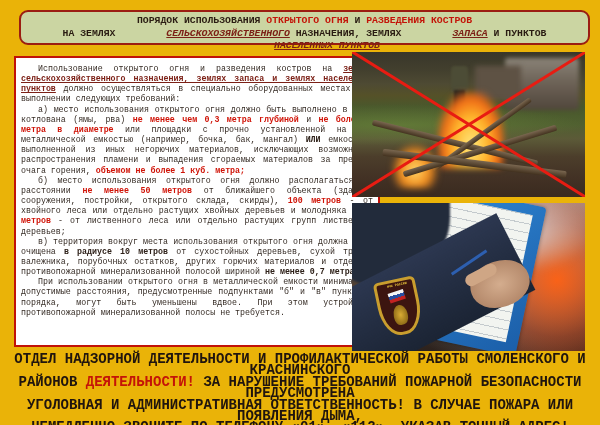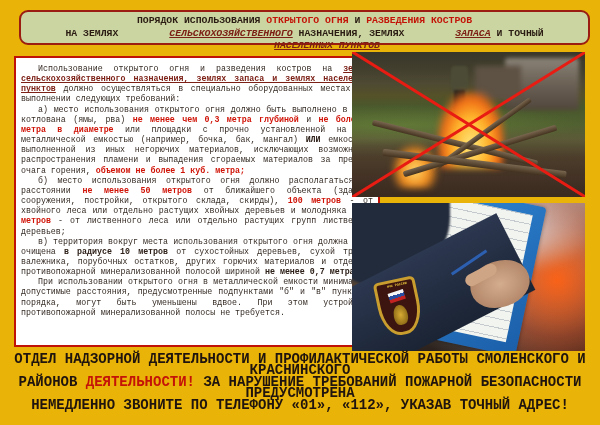--- a/index.html
+++ b/index.html
@@ -105,21 +105,21 @@
   }
   .f-red{color:#c41408;}
 </style>
 </head>
 <body>
 
 <div class="page">
 
   <div class="header-box">
     <div><span>ПОРЯДОК ИСПОЛЬЗОВАНИЯ </span><span class="hdr-red">ОТКРЫТОГО ОГНЯ</span><span> И </span><span class="hdr-red">РАЗВЕДЕНИЯ КОСТРОВ</span></div>
-    <div><span>НА ЗЕМЛЯХ </span><span class="hdr-maroon">СЕЛЬСКОХОЗЯЙСТВЕННОГО</span><span> НАЗНАЧЕНИЯ, ЗЕМЛЯХ </span><span class="hdr-maroon">ЗАПАСА</span><span> И ТОЧНЫЙ </span><span class="hdr-maroon">НАСЕЛЕННЫХ ПУНКТОВ</span></div>
+    <div><span>НА ЗЕМЛЯХ </span><span class="hdr-maroon">СЕЛЬСКОХОЗЯЙСТВЕННОГО</span><span> НАЗНАЧЕНИЯ, ЗЕМЛЯХ </span><span class="hdr-maroon">ЗАПАСА</span><span> И ПУНКТОВ </span><span class="hdr-maroon">НАСЕЛЕННЫХ ПУНКТОВ</span></div>
   </div>
 
   <div class="body-box">
     <p class="para"><span>Использование открытого огня и разведения костров на </span><span class="b-maroon u">землях сельскохозяйственного назначения, землях запаса и землях населенных пунктов</span><span> должно осуществляться в специально оборудованных местах при выполнении следующих требований:</span></p>
     <p class="para"><span>а) место использования открытого огня должно быть выполнено в виде котлована (ямы, рва) </span><span class="b-red">не менее чем 0,3 метра глубиной</span><span> и </span><span class="b-red">не более 1 метра в диаметре</span><span> или площадки с прочно установленной на ней металлической емкостью (например, бочка, бак, мангал) </span><span class="b-dark">ИЛИ</span><span> емкостью, выполненной из иных негорючих материалов, исключающих возможность распространения пламени и выпадения сгораемых материалов за пределы очага горения, </span><span class="b-red">объемом не более 1 куб. метра;</span></p>
     <p class="para"><span>б) место использования открытого огня должно располагаться на расстоянии </span><span class="b-red">не менее 50 метров</span><span> от ближайшего объекта (здания, сооружения, постройки, открытого склада, скирды), </span><span class="b-red">100 метров</span><span> - от хвойного леса или отдельно растущих хвойных деревьев и молодняка и </span><span class="b-red">30 метров</span><span> - от лиственного леса или отдельно растущих групп лиственных деревьев;</span></p>
     <p class="para"><span>в) территория вокруг места использования открытого огня должна быть очищена </span><span class="b-dark">в радиусе 10 метров</span><span> от сухостойных деревьев, сухой травы, валежника, порубочных остатков, других горючих материалов и отделена противопожарной минерализованной полосой шириной </span><span class="b-dark">не менее 0,7 метра</span><span>;</span></p>
     <p class="para"><span>При использовании открытого огня в металлической емкости минимально допустимые расстояния, предусмотренные подпунктами "б" и "в" пункта 2 порядка, могут быть уменьшены вдвое. При этом устройство противопожарной минерализованной полосы не требуется.</span></p>
   </div>
 
@@ -152,16 +152,17 @@
       <div class="patch-emblem"></div>
     </div>
     <div class="pen"></div>
     <div class="hand"></div>
     <div class="finger"></div>
   </div>
 
   <div class="footer">
     <div><span>ОТДЕЛ НАДЗОРНОЙ ДЕЯТЕЛЬНОСТИ И ПРОФИЛАКТИЧЕСКОЙ РАБОТЫ СМОЛЕНСКОГО И КРАСНИНСКОГО</span></div>
     <div><span>РАЙОНОВ </span><span class="f-red">ДЕЯТЕЛЬНОСТИ!</span><span> ЗА НАРУШЕНИЕ ТРЕБОВАНИЙ ПОЖАРНОЙ БЕЗОПАСНОСТИ ПРЕДУСМОТРЕНА</span></div>
+    <div><span>УГОЛОВНАЯ И АДМИНИСТРАТИВНАЯ ОТВЕТСТВЕННОСТЬ! В СЛУЧАЕ ПОЖАРА ИЛИ ПОЯВЛЕНИЯ ДЫМА,</span></div>
     <div><span>НЕМЕДЛЕННО ЗВОНИТЕ ПО ТЕЛЕФОНУ «01», «112», УКАЗАВ ТОЧНЫЙ АДРЕС!</span></div>
   </div>
 
 </div>
 
 </body></html>

